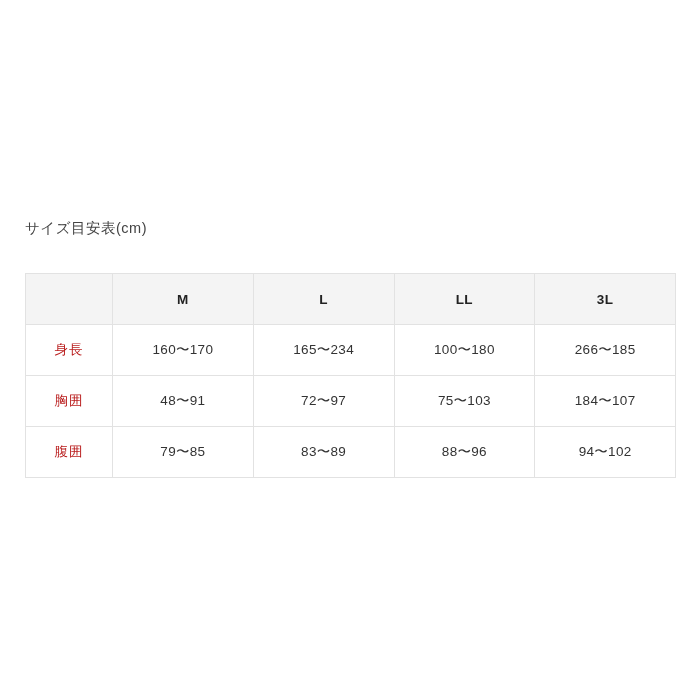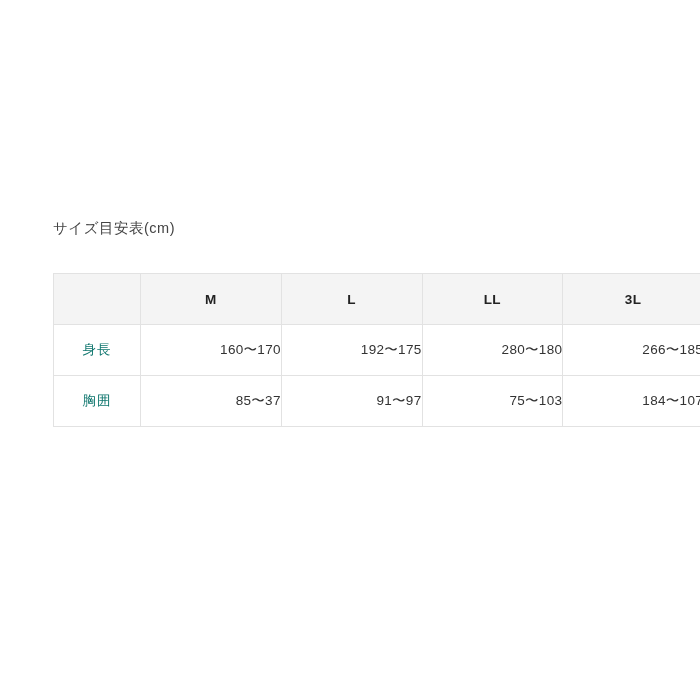--- a/index.html
+++ b/index.html
@@ -12,21 +12,20 @@
     background: #ffffff;
     font-family: "Liberation Sans", sans-serif;
     color: #333333;
     overflow: hidden;
   }
   .page {
     position: relative;
     width: 647px;
     height: 700px;
     box-sizing: border-box;
-    margin-left: 28px;
   }
   .caption {
     position: absolute;
     left: 25px;
     top: 221px;
     font-size: 14.5px;
     color: #444444;
     letter-spacing: 0.5px;
     line-height: 1;
     white-space: nowrap;
@@ -60,26 +59,25 @@
     font-size: 13.5px;
     color: #222222;
     letter-spacing: 0.5px;
   }
   .size-table thead th.corner {
     background: #f4f4f4;
   }
   .size-table tbody th.row-label {
     background: #ffffff;
     font-size: 13.5px;
-    color: #0f766e;
+    color: #b91c1c;
     letter-spacing: 1px;
   }
   .size-table tbody td {
     letter-spacing: 0.3px;
-    text-align: right;
   }
 </style>
 </head>
 <body>
 
 <div class="page">
 
   <div class="caption">サイズ目安表(cm)</div>
 
   <table class="size-table">
@@ -96,27 +94,34 @@
         <th>M</th>
         <th>L</th>
         <th>LL</th>
         <th>3L</th>
       </tr>
     </thead>
     <tbody>
       <tr>
         <th class="row-label">身長</th>
         <td>160〜170</td>
-        <td>192〜175</td>
-        <td>280〜180</td>
+        <td>165〜234</td>
+        <td>100〜180</td>
         <td>266〜185</td>
       </tr>
       <tr>
         <th class="row-label">胸囲</th>
-        <td>85〜37</td>
-        <td>91〜97</td>
+        <td>48〜91</td>
+        <td>72〜97</td>
         <td>75〜103</td>
         <td>184〜107</td>
+      </tr>
+      <tr>
+        <th class="row-label">腹囲</th>
+        <td>79〜85</td>
+        <td>83〜89</td>
+        <td>88〜96</td>
+        <td>94〜102</td>
       </tr>
     </tbody>
   </table>
 
 </div>
 
 </body></html>

